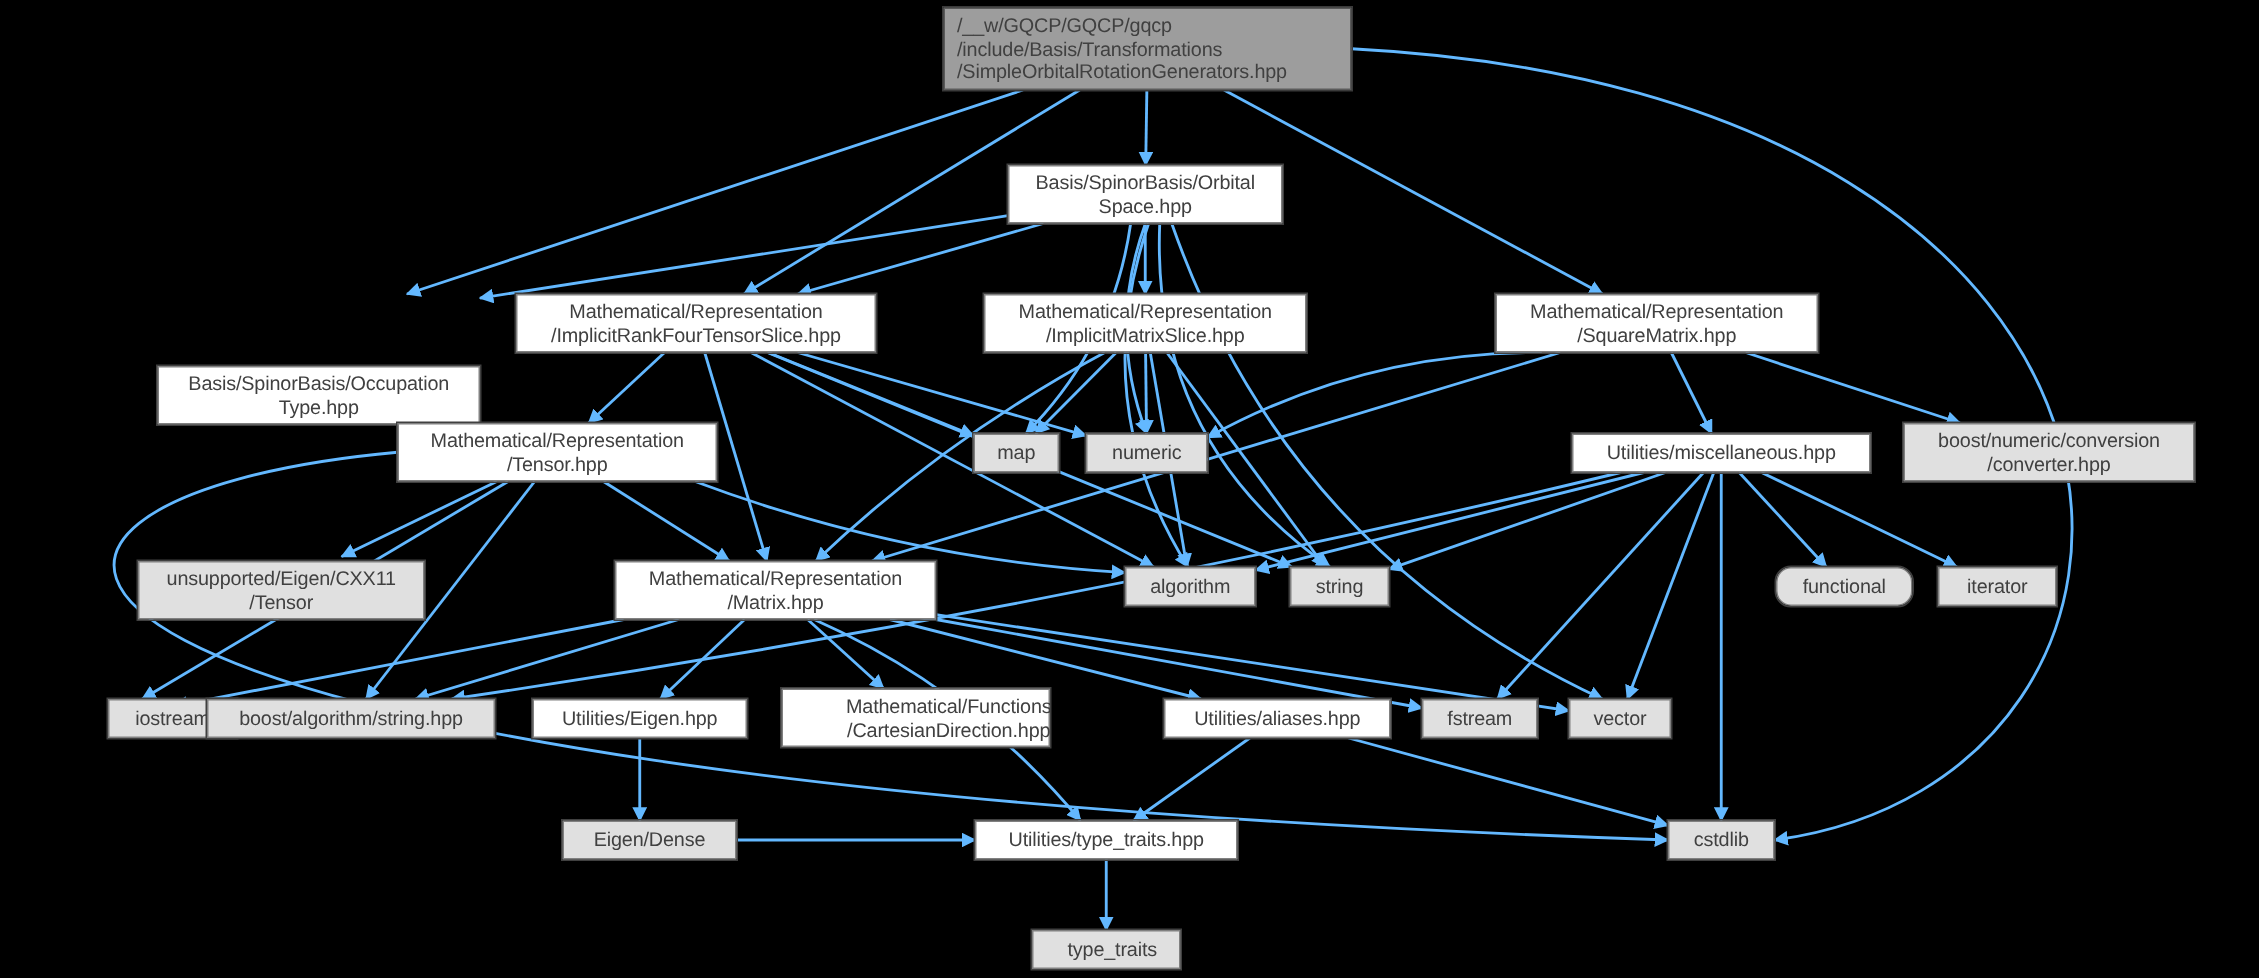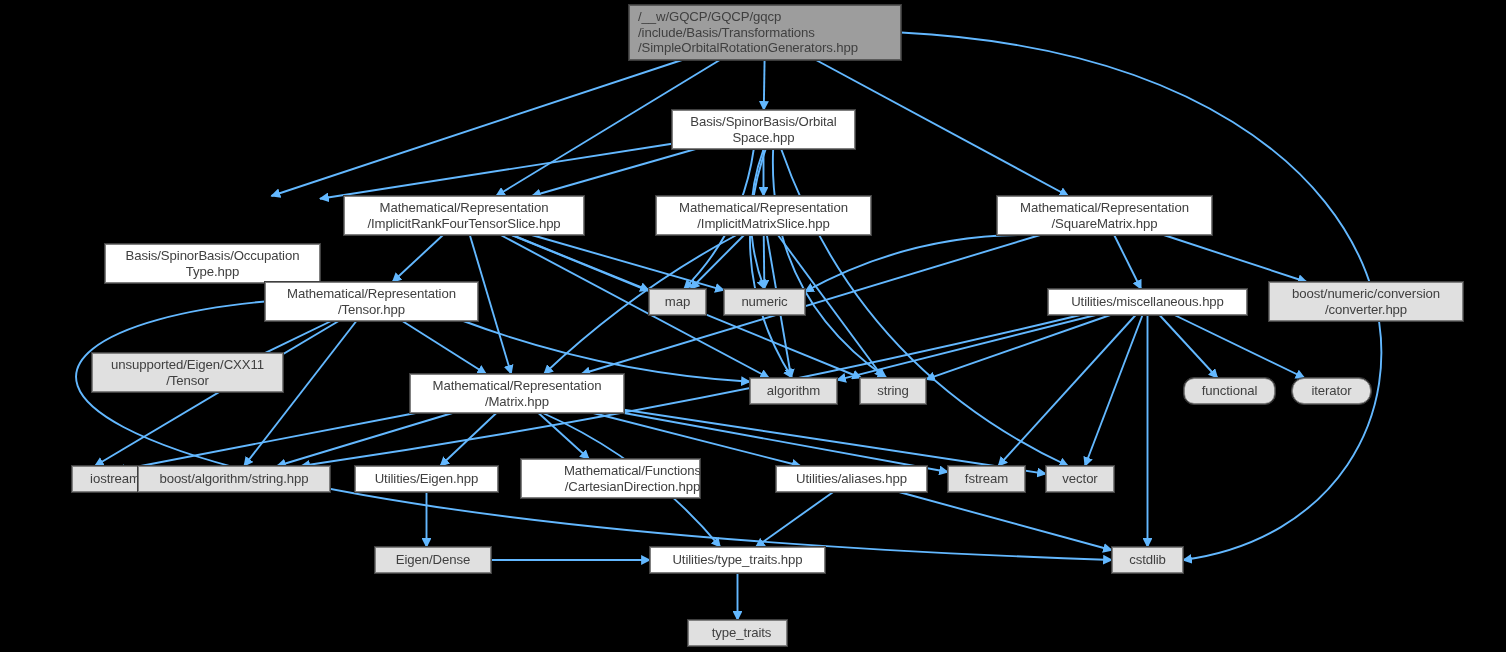--- a/index.html
+++ b/index.html
@@ -139,28 +139,28 @@
 /ImplicitMatrixSlice.hpp</div>
       <div class="node" style="left: 997px; top: 196px; width: 215px; height: 39px;">Mathematical/Representation
 /SquareMatrix.hpp</div>
       <div class="node" style="left: 265px; top: 282px; width: 213px; height: 39px;">Mathematical/Representation
 /Tensor.hpp</div>
       <div class="node sys" style="left: 649px; top: 289px; width: 57px; height: 26px;">map</div>
       <div class="node sys" style="left: 724px; top: 289px; width: 81px; height: 26px;">numeric</div>
       <div class="node" style="left: 1048px; top: 289px; width: 199px; height: 26px;">Utilities/miscellaneous.hpp</div>
       <div class="node sys" style="left: 1269px; top: 282px; width: 194px; height: 39px;">boost/numeric/conversion
 /converter.hpp</div>
-      <div class="node sys" style="left: 92px; top: 353px; width: 191px; height: 39px;">unsupported/Eigen/CXX11
+      <div class="node sys" style="left: 92px; top: 374px; width: 191px; height: 39px;">unsupported/Eigen/CXX11
 /Tensor</div>
       <div class="node" style="left: 410px; top: 374px; width: 214px; height: 39px;">Mathematical/Representation
 /Matrix.hpp</div>
       <div class="node sys" style="left: 750px; top: 378px; width: 87px; height: 26px;">algorithm</div>
       <div class="node sys" style="left: 860px; top: 378px; width: 66px; height: 26px; text-align: center;">string</div>
       <div class="node sys" style="left: 1184px; top: 378px; width: 91px; height: 26px; border-radius: 10px;">functional</div>
-      <div class="node sys" style="left: 1292px; top: 378px; width: 79px; height: 26px; border-radius: 12px;">iterator</div>
+      <div class="node sys" style="left: 1292px; top: 378px; width: 79px; height: 26px;">iterator</div>
       <div class="node sys" style="left: 30px; top: 466px; width: 86px; height: 26px; margin-left: 42px;">iostream</div>
       <div class="node sys" style="left: 138px; top: 466px; width: 192px; height: 26px;">boost/algorithm/string.hpp</div>
       <div class="node" style="left: 355px; top: 466px; width: 143px; height: 26px;">Utilities/Eigen.hpp</div>
       <div class="node" style="left: 521px; top: 459px; width: 179px; height: 39px; padding-left: 48px;">Mathematical/Functions
 /CartesianDirection.hpp</div>
       <div class="node" style="left: 776px; top: 466px; width: 151px; height: 26px;">Utilities/aliases.hpp</div>
       <div class="node sys" style="left: 948px; top: 466px; width: 77px; height: 26px;">fstream</div>
       <div class="node sys" style="left: 1046px; top: 466px; width: 68px; height: 26px;">vector</div>
       <div class="node sys" style="left: 375px; top: 547px; width: 116px; height: 26px;">Eigen/Dense</div>
       <div class="node" style="left: 650px; top: 547px; width: 175px; height: 26px;">Utilities/type_traits.hpp</div>

